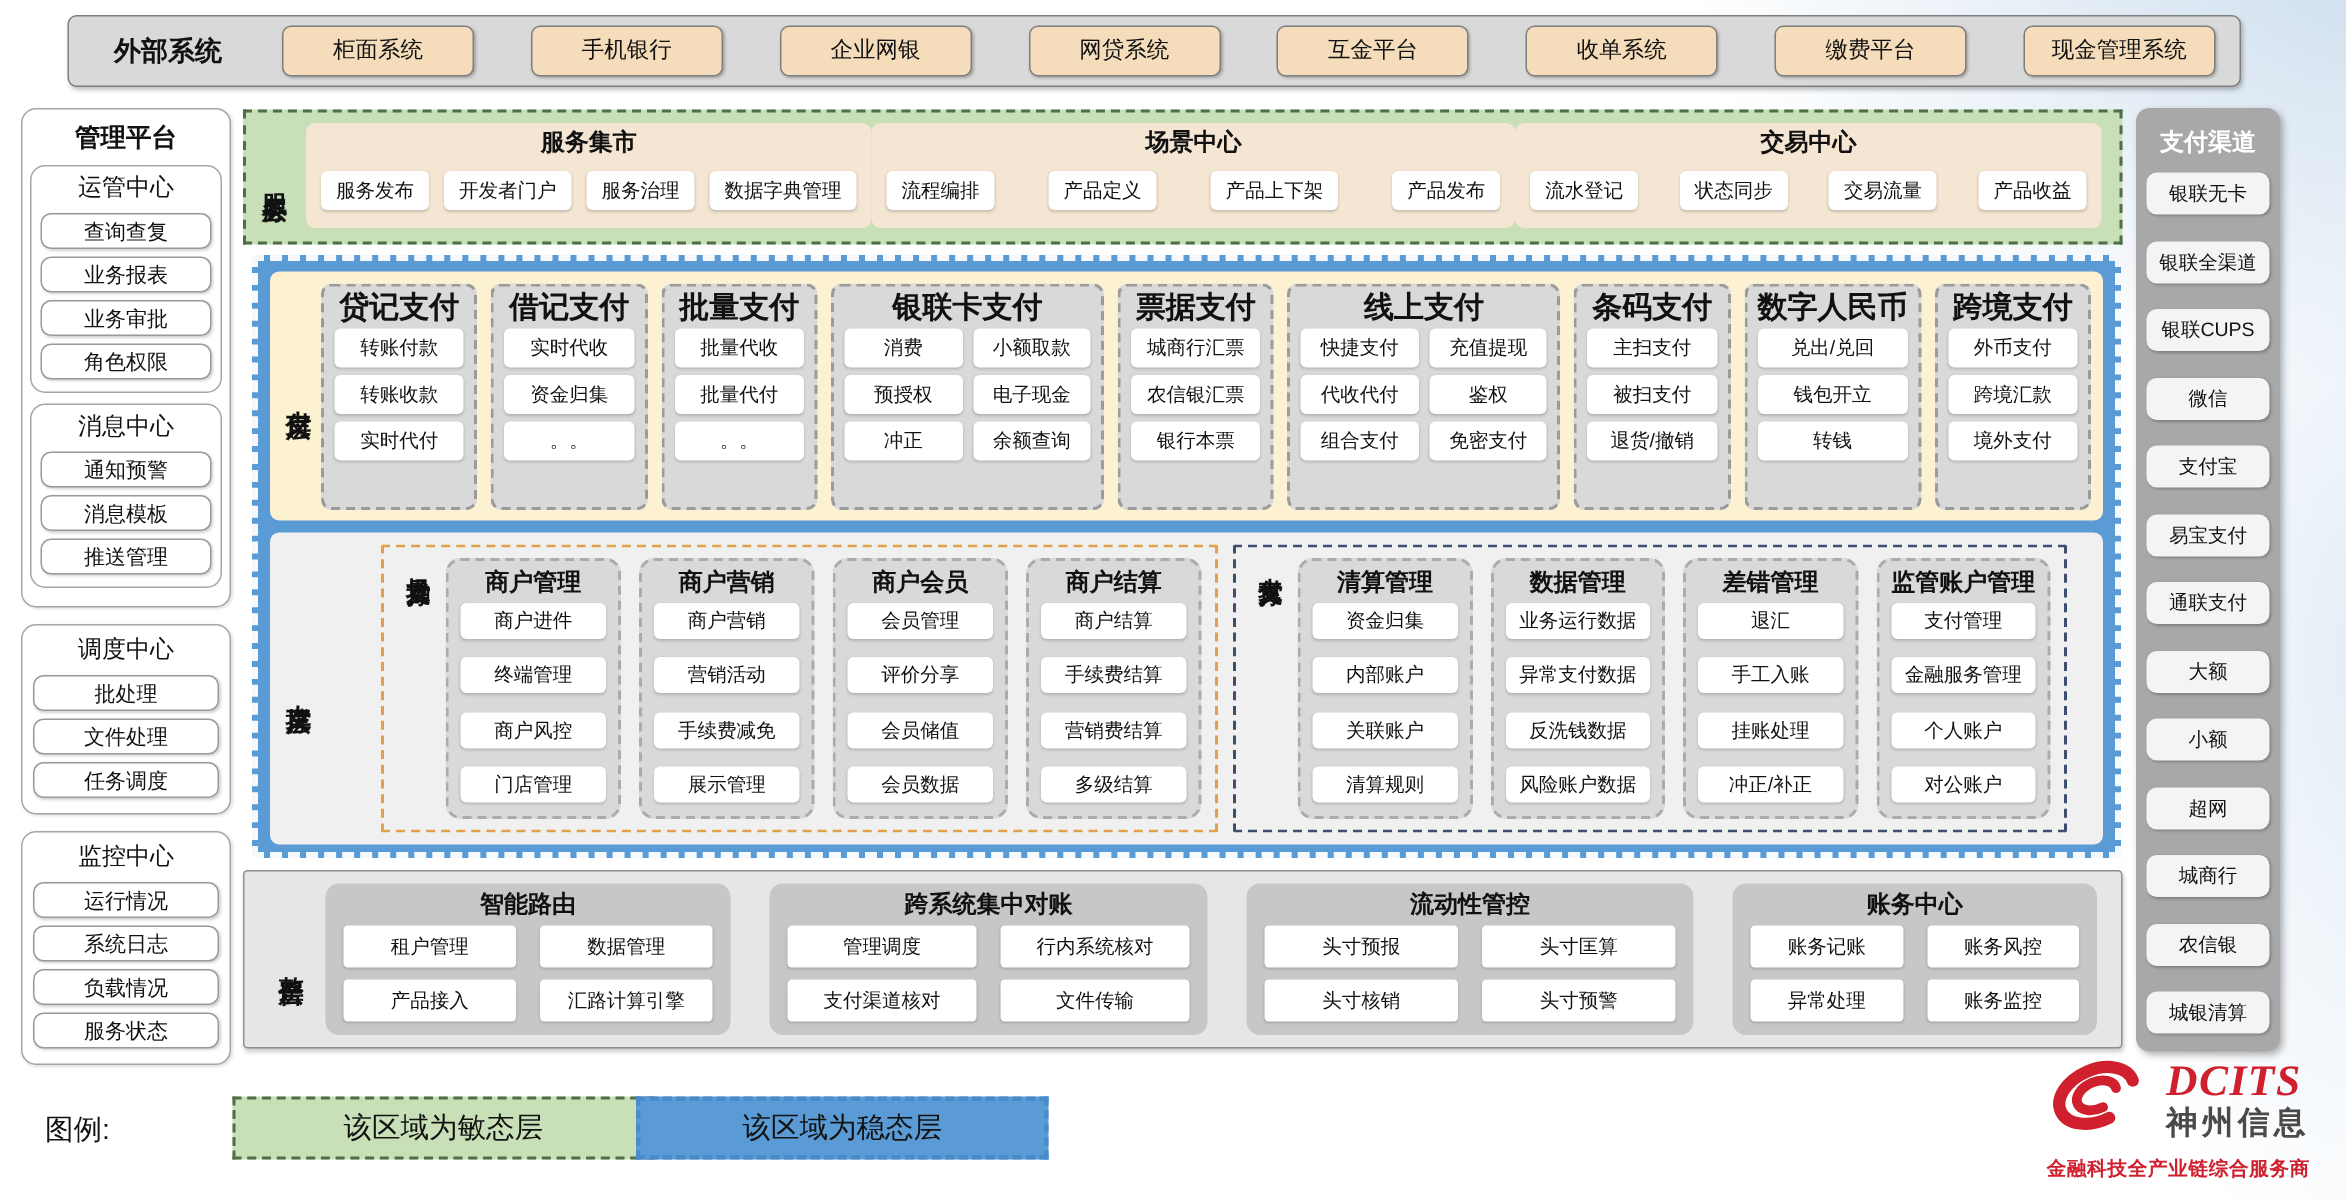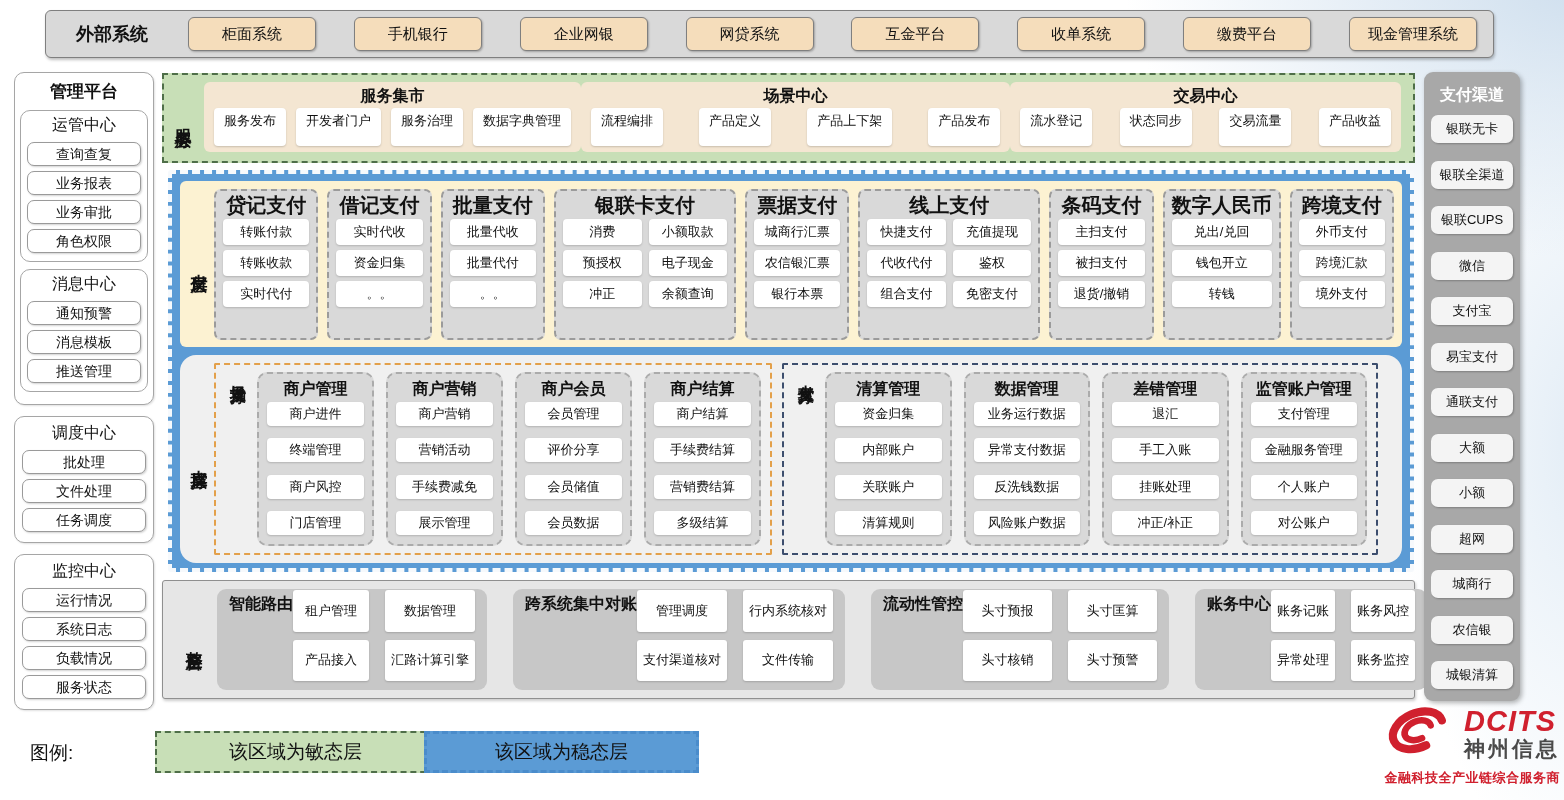--- a/index.html
+++ b/index.html
@@ -55,21 +55,21 @@
 
   
   .service {
     position:absolute; left:162px; top:73px; width:1253px; height:90px;
     background:#c8dfb7; border:2px dashed #4f6f49; display:flex;
   }
   .service > .vlabel { width:38px; font-size:17px; }
   #service-groups { flex:1; display:flex; padding:7px 12px 9px 2px; }
   .sgroup { background:#f4e6d2; border-radius:6px; padding:2px 10px 6px; display:flex; flex-direction:column; }
   .sgroup-title { font-weight:bold; font-size:16px; text-align:center; height:24px; line-height:24px; }
-  .sgroup-items { flex:1; display:flex; justify-content:space-between; gap:10px; }
+  .sgroup-items { flex:1; display:flex; align-items:center; justify-content:space-between; gap:10px; }
   .wbtn {
     background:#fff; border-radius:4px; font-size:13px; padding:4px 10px;
     text-align:center; box-shadow:0 1px 2px rgba(0,0,0,.18); white-space:nowrap;
   }
 
   
   .stable {
     position:absolute; left:168px; top:170px; width:1246px; height:402px;
     background:#5b9bd5; border:4px dashed rgba(255,255,255,.95); border-radius:3px;
     padding:7px 8px;
@@ -79,21 +79,21 @@
   #payment-groups { flex:1; display:flex; gap:9px; padding:4px 0 0; }
   .pgroup {
     background:#d9d9d9; border:2px dashed #9b9b9b; border-radius:7px;
     display:flex; flex-direction:column; padding:1px 7px 7px;
   }
   .pgroup-title { font-weight:bold; font-size:20px; text-align:center; height:27px; line-height:27px; white-space:nowrap; }
   .pgroup-cols { flex:1; display:flex; gap:7px; }
   .pcol { flex:1; display:flex; flex-direction:column; justify-content:flex-start; gap:5px; }
   .pcol .wbtn { padding:4px 2px; }
 
-  .sup-inner { background:#f0f0f0; border-radius:16px; height:208px; margin-top:8px; display:flex; padding:8px 24px 8px 4px; }
+  .sup-inner { background:#f0f0f0; border-radius:6px; height:208px; margin-top:8px; display:flex; padding:8px 24px 8px 4px;gap:40px; }
   .sup-inner > .vlabel { width:30px; font-size:17px; }
   #support-groups { flex:1; display:flex; gap:10px; }
   .sgroup2 { border:2px dashed; border-radius:2px; display:flex; padding:7px 9px; }
   .accent-orange { border-color:#e3a04a; }
   .accent-navy { border-color:#3d4e6e; }
   .vlabel2 {
     writing-mode:vertical-rl; text-orientation:upright; font-weight:bold; font-size:16px;
     letter-spacing:1px; display:flex; align-items:center; margin:0 9px 0 2px;
   }
   .scols { flex:1; display:flex; gap:12px; }
@@ -106,21 +106,21 @@
   .scol-items .wbtn { padding:3px 2px; }
 
   
   .integration {
     position:absolute; left:162px; top:580px; width:1253px; height:119px;
     background:#e6e6e6; border:1.2px solid #8f8f8f; border-radius:3px;
     display:flex; padding:8px 12px; box-shadow:1px 2px 3px rgba(0,0,0,.2);
   }
   .integration > .vlabel { width:38px; font-size:17px; }
   #integration-groups { flex:1; display:flex; gap:26px; padding:0 4px; }
-  .igroup { background:#c7c7c7; border-radius:9px; padding:1px 12px 9px; display:flex; flex-direction:row; }
+  .igroup { background:#c7c7c7; border-radius:9px; padding:1px 12px 9px; display:flex; flex-direction:column; }
   .igroup-title { font-weight:bold; font-size:16px; text-align:center; height:27px; line-height:27px; white-space:nowrap; }
   .igrid { flex:1; display:grid; grid-template-columns:1fr 1fr; gap:8px 16px; }
   .igrid .wbtn { padding:2px 6px; display:flex; align-items:center; justify-content:center; border-radius:3px; }
 
   
   .channels {
     position:absolute; left:1424px; top:72px; width:96px; height:629px;
     background:#a8a8a8; border-radius:9px; padding:8px 7px;
     display:flex; flex-direction:column; box-shadow:2px 2px 5px rgba(0,0,0,.3);
   }
@@ -134,21 +134,21 @@
   
   .legend-label { position:absolute; left:30px; top:740px; font-size:19px; }
   .legend-box {
     position:absolute; top:731px; height:42px; display:flex; align-items:center; justify-content:center;
     font-size:19px; background-clip:padding-box;
   }
   .legend-agile { left:155px; width:281px; background:#c8dfb7; border:2.5px dashed #4f6f49; }
   .legend-stable { left:424px; width:275px; background:#5b9bd5; border:3px dashed #4a8ccb; }
 
   
-  .logo { position:absolute; right:4px; top:700px; width:220px; }
+  .logo { position:absolute; right:24px; top:700px; width:220px;font-family:Liberation Serif, serif; }
   .logo-top { display:flex; align-items:center; justify-content:flex-end; gap:4px; }
   .logo-brand { color:#d0202e; font-weight:bold; font-style:italic; font-size:29px; line-height:30px; letter-spacing:1px; }
   .logo-company { color:#4a4a4a; font-weight:bold; font-size:21px; line-height:25px; letter-spacing:3px; }
   .logo-tagline { color:#d0202e; font-weight:bold; font-size:13px; margin-top:3px; text-align:right; letter-spacing:.5px; white-space:nowrap; }
 </style>
 </head>
 <body>
 
 <div id="canvas">
 

